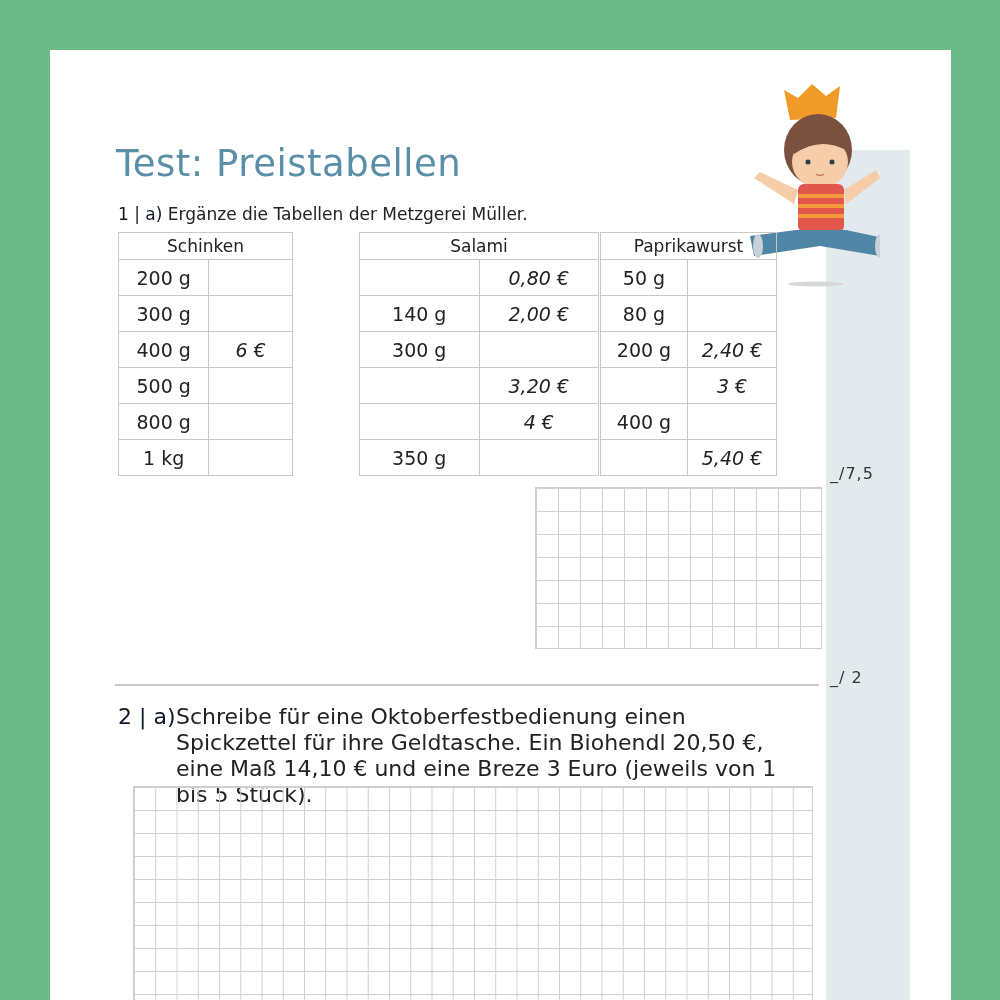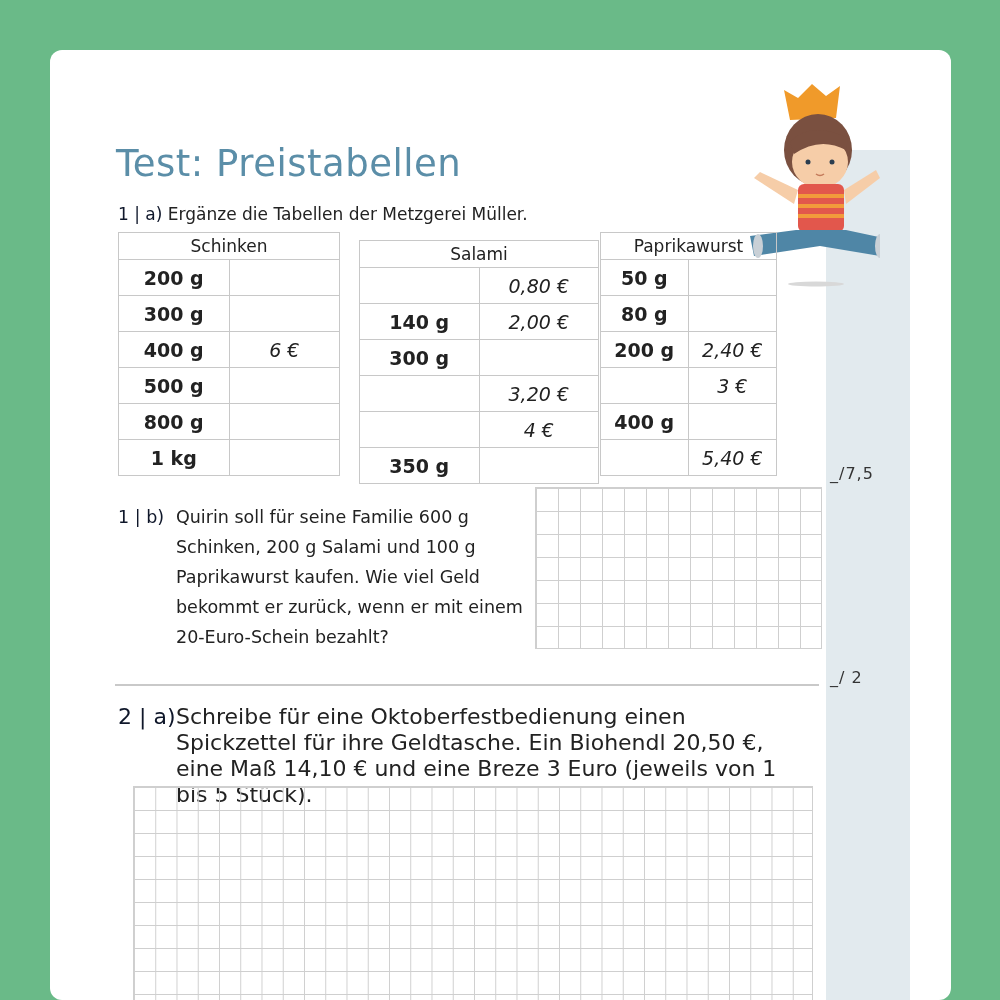--- a/index.html
+++ b/index.html
@@ -1,32 +1,32 @@
 <!DOCTYPE html>
 <html><head>
   <meta charset="utf-8">
   <style>
     * { box-sizing: border-box; margin: 0; padding: 0; }
     html, body { width: 1000px; height: 1000px; overflow: hidden; }
     body { background: #6aba88; position: relative; font-family: "DejaVu Sans", sans-serif; color: #222; }
-    .page { position: absolute; left: 50px; top: 50px; width: 901px; height: 950px; background: #ffffff; overflow: hidden; border-radius: 12px; }
+    .page { position: absolute; left: 50px; top: 50px; width: 901px; height: 950px; background: #ffffff; overflow: hidden; }
     .side-strip { position: absolute; left: 776px; top: 100px; width: 84px; height: 860px; background: #e2eaee; }
     .title { position: absolute; left: 66px; top: 92px; font-size: 37px; color: #5b8ea8; letter-spacing: 0.5px; font-weight: normal; }
     .task-label { position: absolute; font-size: 17px; }
     .task-num { color: #0f172a; }
     .task-text { color: #222; }
     .t1a { left: 68px; top: 154px; }
 
     table.price { position: absolute; border-collapse: collapse; font-size: 19px; }
     table.price td, table.price th { border: 1.5px solid #c8c8c8; height: 36px; text-align: center; font-weight: normal; padding: 0; }
     table.price th { height: 27px; font-size: 17px; }
-    table.price td.w { width: 111px; font-weight: bold; }
+    table.price td.w { width: 111px; }
     table.price td.p { width: 111px; font-style: italic; }
-    .tbl1 { left: 68px; top: 182px; width: 222px; }
-    .tbl2 { left: 309px; top: 190px; width: 240px; }
+    .tbl1 { left: 68px; top: 182px; width: 175px; }
+    .tbl2 { left: 309px; top: 182px; width: 240px; }
     .tbl3 { left: 550px; top: 182px; width: 177px; }
 
     .score { position: absolute; left: 780px; font-size: 16px; color: #333; letter-spacing: 1px; }
     .score1 { top: 414px; }
     .score2 { top: 618px; }
 
     .t1b { position: absolute; left: 68px; top: 452px; width: 420px; font-size: 17.5px; line-height: 30px; }
     .t1b .task-text { display: inline-block; vertical-align: top; width: 350px; }
     .t1b .task-num { display: inline-block; vertical-align: top; width: 58px; }
 
@@ -168,23 +168,20 @@
         </tr>
     <tr>
           <td class="w"></td>
           <td class="p">5,40 €</td>
         </tr>
   </tbody>
     </table>
 
   <div class="score score1">_/7,5</div>
 
-  <div class="t1b">
-    <span class="task-num">1 | b)</span><span class="task-text">Quirin soll für seine Familie 600 g Schinken, 200 g Salami und 100 g Paprikawurst kaufen. Wie viel Geld bekommt er zurück, wenn er mit einem 20-Euro-Schein bezahlt?</span>
-  </div>
 
   <div class="grid grid1"></div>
 
   <div class="score score2">_/ 2</div>
 
   <div class="divider"></div>
 
   <div class="t2a">
     <span class="task-num">2 | a)</span><span class="task-text">Schreibe für eine Oktoberfestbedienung einen Spickzettel für ihre Geldtasche. Ein Biohendl 20,50 €, eine Maß 14,10 € und eine Breze 3 Euro (jeweils von 1 bis 5 Stück).</span>
   </div>

